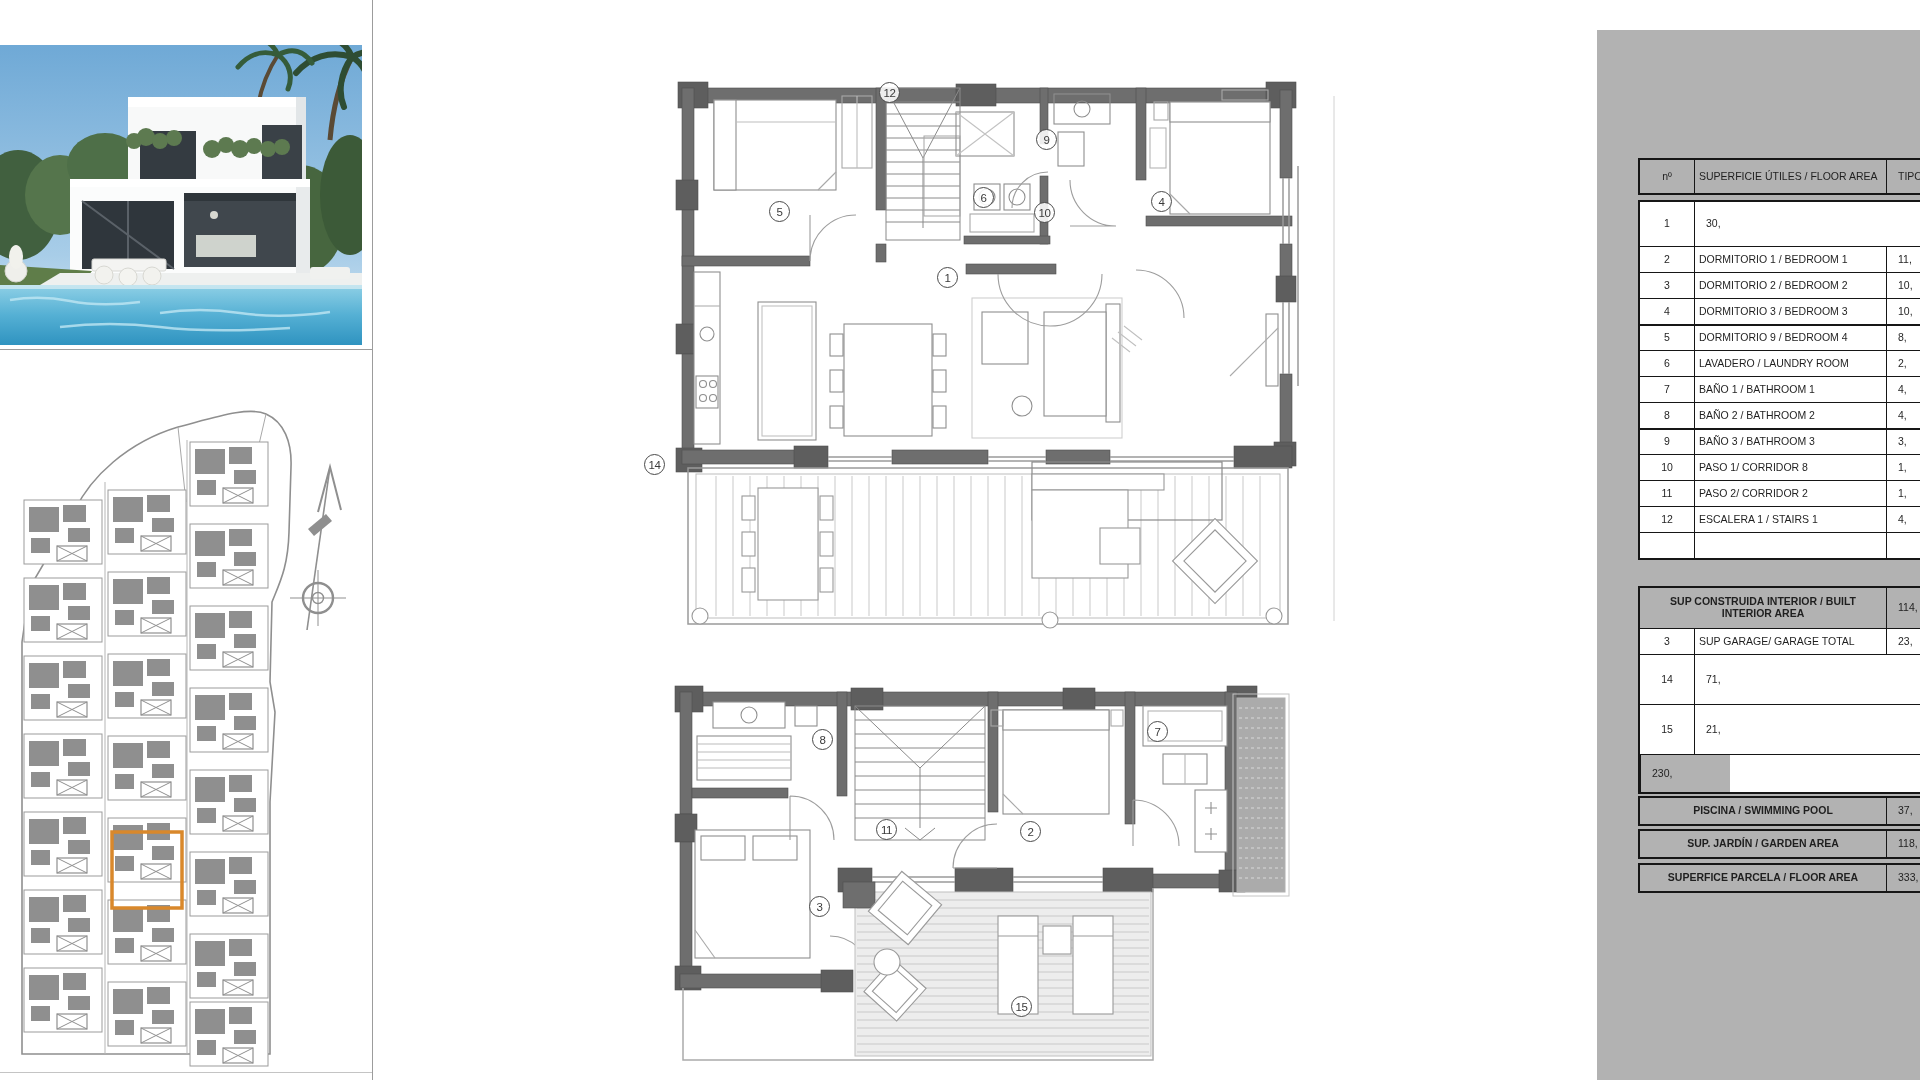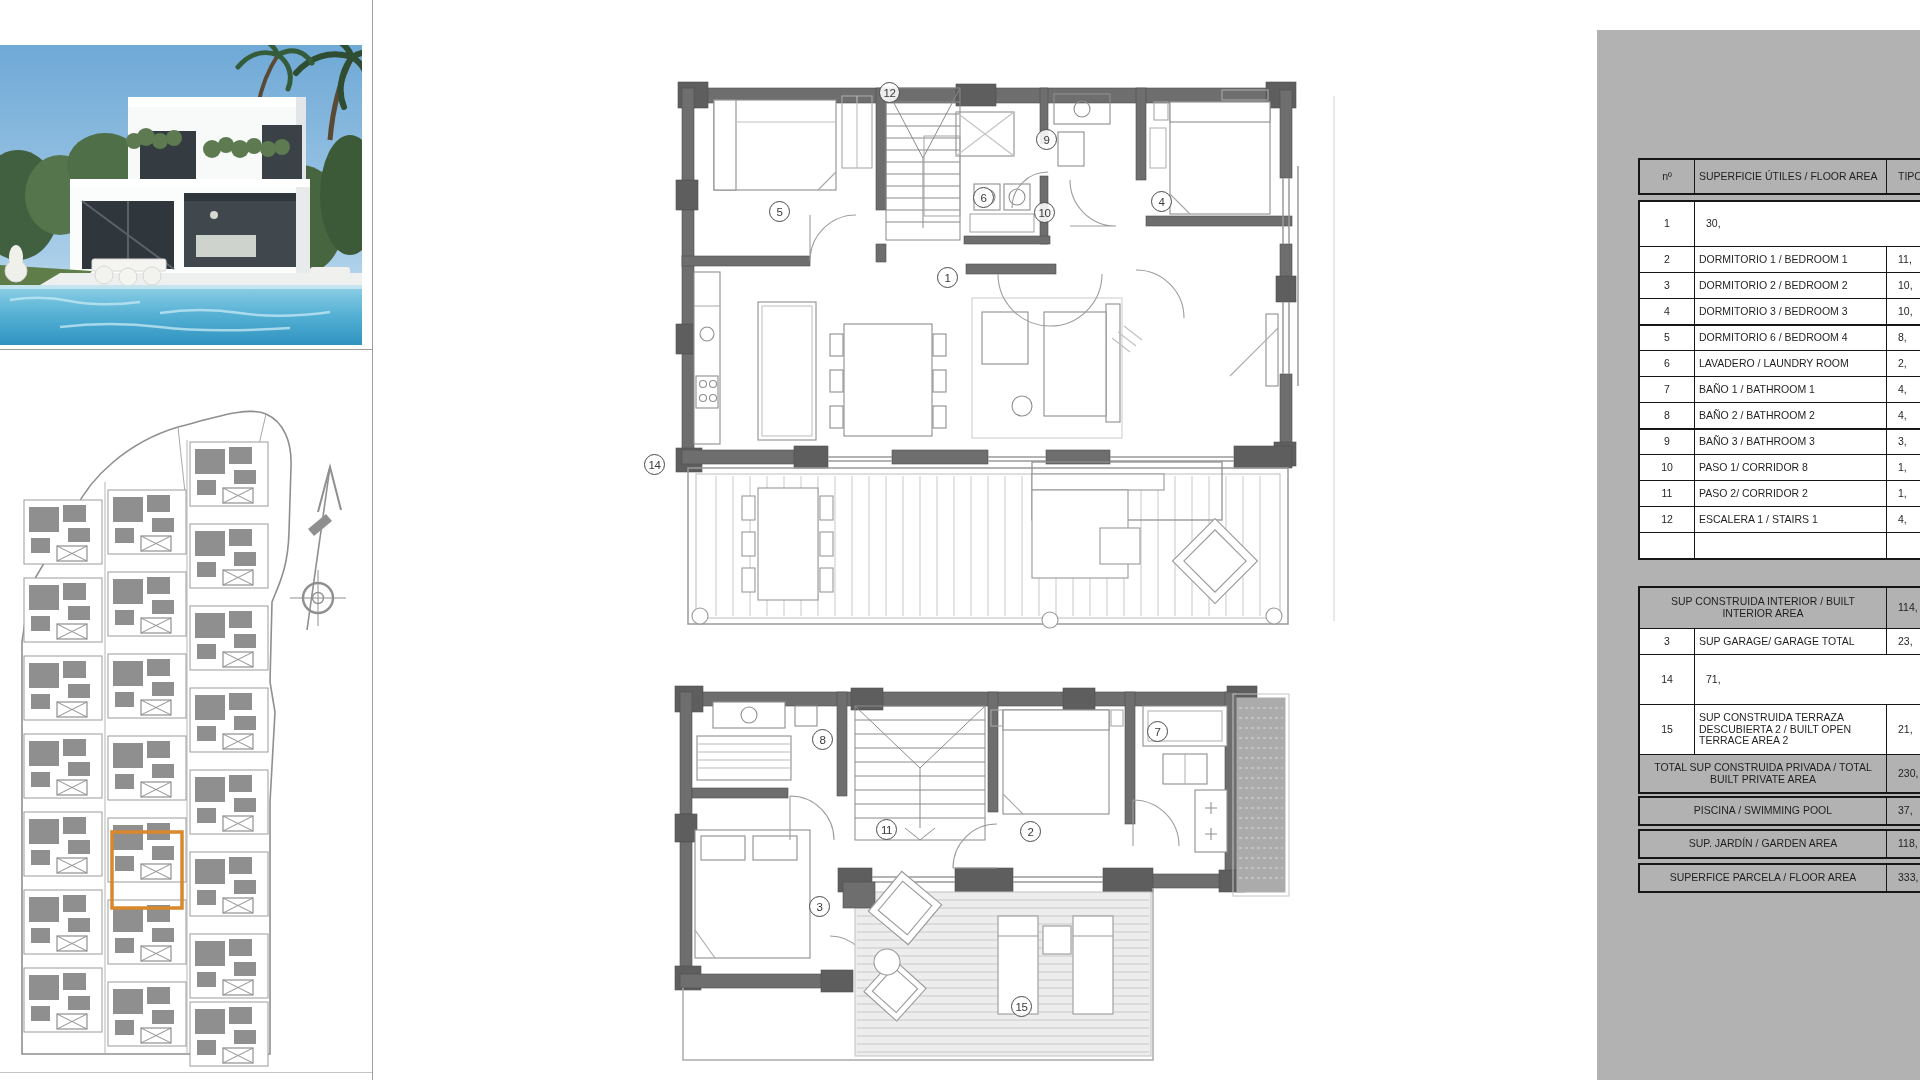--- a/index.html
+++ b/index.html
@@ -32,21 +32,21 @@
   
   #area-table{position:absolute;left:41px;top:128px;width:340px;font-size:10.5px;color:#1f1f1f;}
   .tblock{position:absolute;left:0;border:2px solid #161616;background:#fff;box-sizing:border-box;}
   .trow{display:flex;align-items:stretch;box-sizing:border-box;}
   .trow + .trow{border-top:1.2px solid #161616;}
   .trow.sep{border-top:2px solid #161616;}
   .tcell{display:flex;align-items:center;box-sizing:border-box;line-height:1.12;}
   .c-num{width:54px;justify-content:center;text-align:center;flex:none;}
   .c-lbl{width:192px;border-left:1.2px solid #161616;padding:1px 4px;flex:none;}
   .c-val{width:90px;border-left:1.2px solid #161616;padding-left:11px;flex:none;}
-  .c-merge{width:246px;justify-content:center;text-align:center;padding:1px 6px;flex:none;}
+  .c-merge{width:246px;justify-content:center;text-align:center;padding:1px 6px;flex:none;font-weight:bold;}
   .gray{background:#b2b2b2;}
   svg{display:block;}
 </style>
 </head>
 <body>
 
 <div id="photo" class="abs">
   <svg width="362" height="300" viewBox="0 0 362 300">
     <defs>
       <linearGradient id="sky" x1="0" y1="0" x2="0" y2="1">
@@ -503,21 +503,21 @@
           <div class="tcell c-lbl ">DORMITORIO 2 / BEDROOM 2</div>
           <div class="tcell c-val ">10,</div>
         </div>
         <div class="trow" style="height: 26px;">
           <div class="tcell c-num ">4</div>
           <div class="tcell c-lbl ">DORMITORIO 3 / BEDROOM 3</div>
           <div class="tcell c-val ">10,</div>
         </div>
         <div class="trow sep" style="height: 26px;">
           <div class="tcell c-num ">5</div>
-          <div class="tcell c-lbl ">DORMITORIO 6 / BEDROOM 4</div>
+          <div class="tcell c-lbl ">DORMITORIO 9 / BEDROOM 4</div>
           <div class="tcell c-val ">8,</div>
         </div>
         <div class="trow" style="height: 26px;">
           <div class="tcell c-num ">6</div>
           <div class="tcell c-lbl ">LAVADERO / LAUNDRY ROOM</div>
           <div class="tcell c-val ">2,</div>
         </div>
         <div class="trow" style="height: 26px;">
           <div class="tcell c-num ">7</div>
           <div class="tcell c-lbl ">BAÑO 1 / BATHROOM 1</div>
@@ -563,25 +563,23 @@
           <div class="tcell c-num ">3</div>
           <div class="tcell c-lbl ">SUP GARAGE/ GARAGE TOTAL</div>
           <div class="tcell c-val ">23,</div>
         </div>
         <div class="trow" style="height: 50px;">
           <div class="tcell c-num ">14</div>
           <div class="tcell c-val ">71,</div>
         </div>
         <div class="trow" style="height: 50px;">
           <div class="tcell c-num ">15</div>
-          <div class="tcell c-lbl ">SUP CONSTRUIDA TERRAZA DESCUBIERTA 2 / BUILT OPEN TERRACE AREA 2</div>
           <div class="tcell c-val ">21,</div>
         </div>
         <div class="trow" style="height: 38px;">
-          <div class="tcell c-merge gray">TOTAL SUP CONSTRUIDA PRIVADA / TOTAL BUILT PRIVATE AREA</div>
           <div class="tcell c-val gray">230,</div>
         </div>
       </div>
       <div class="tblock" style="top: 638px;">
         <div class="trow" style="height: 26px;">
           <div class="tcell c-merge gray">PISCINA / SWIMMING POOL</div>
           <div class="tcell c-val gray">37,</div>
         </div>
       </div>
       <div class="tblock" style="top: 671px;">

